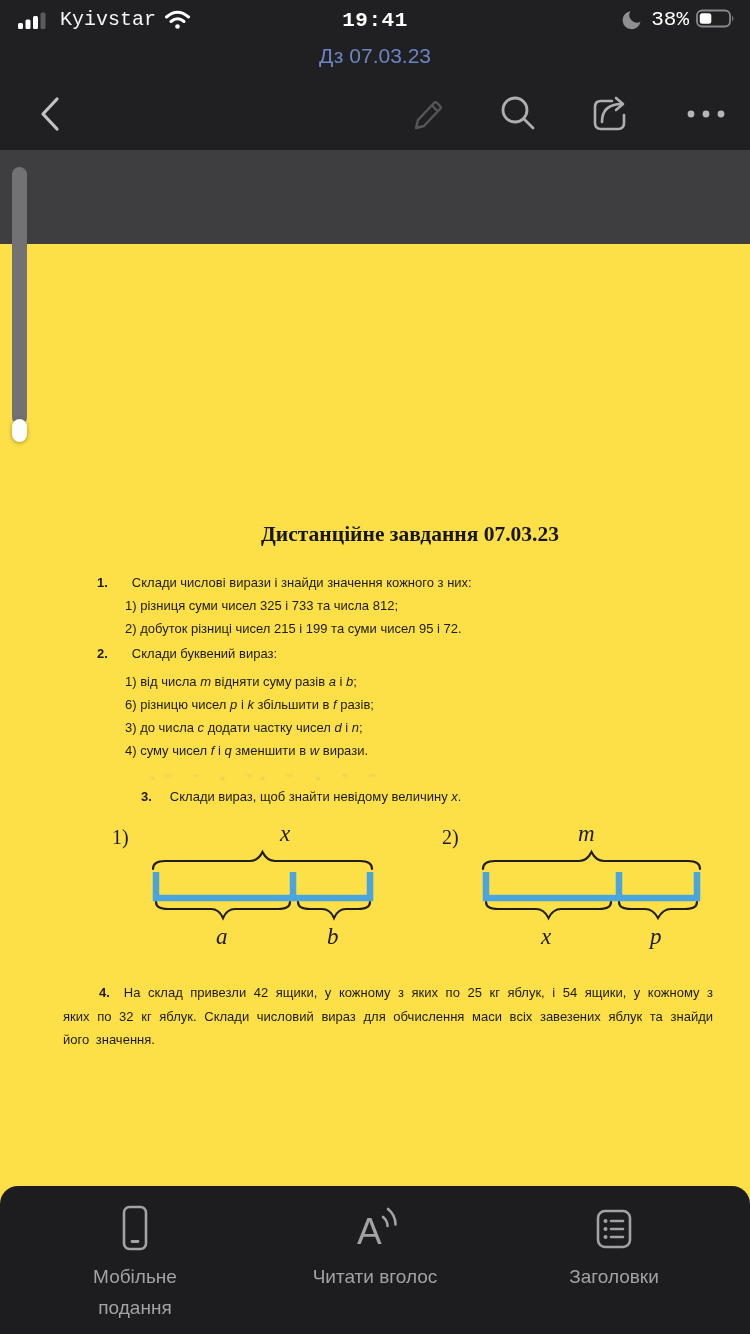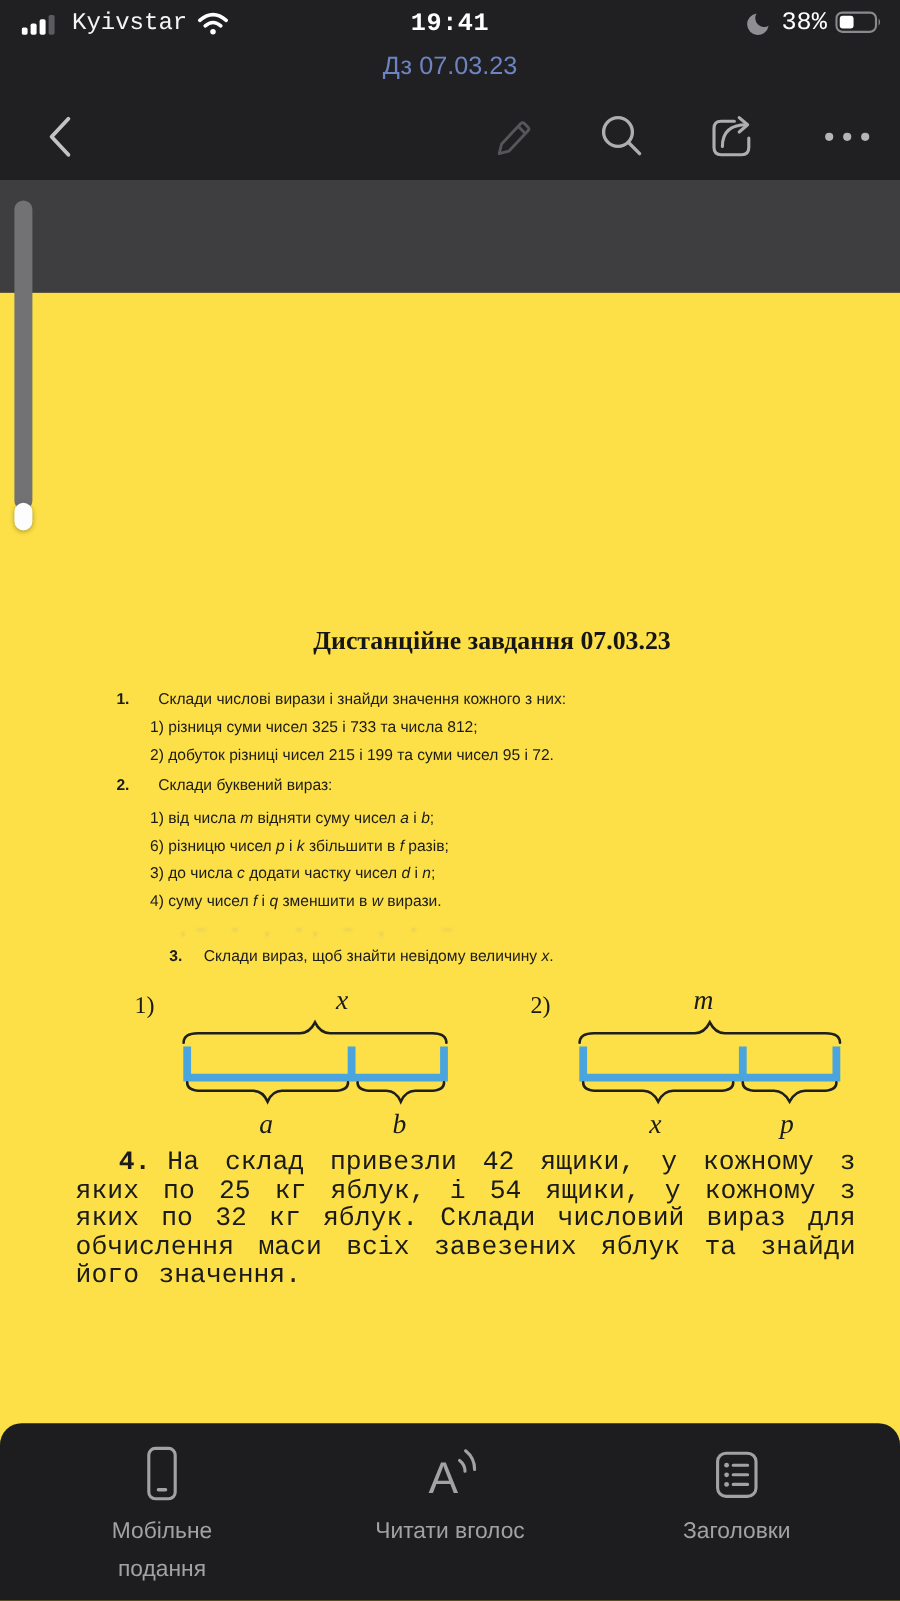--- a/index.html
+++ b/index.html
@@ -34,22 +34,22 @@
   .doc{position:absolute;color:#1b1b1b;font-family:Liberation Sans, sans-serif;
        font-size:13px;line-height:23px;white-space:nowrap;text-align:center;}
   .num{font-weight:bold;margin-right:24px;}
   .num3{font-weight:bold;margin-right:18px;}
   .it{font-style:italic;}
   .doc-heading{position:absolute;left:70px;top:278px;width:680px;text-align:center;
                font-family:"Liberation Serif","DejaVu Serif",serif;font-size:21.5px;font-weight:bold;
                color:#161616;}
   .artifact{position:absolute;left:150px;top:522px;width:460px;color:#9a9a97;font-size:15px;
             letter-spacing:9px;filter:blur(1.2px);opacity:.55;font-family:"Liberation Serif",serif;}
-  .task4{position:absolute;left:63px;top:713px;width:650px;color:#1b1b1b;
-         font-family:Liberation Mono, monospace;font-size:22px;line-height:23.5px;
+  .task4{position:absolute;left:63px;top:737px;width:650px;color:#1b1b1b;
+         font-family:Liberation Sans, sans-serif;font-size:13px;line-height:23.5px;
          text-align:justify;text-indent:36px;word-spacing:3px;}
   .task4 .num{margin-right:14px;}
 
   
   .scroll-thumb{position:absolute;left:12px;top:167px;width:15px;height:258px;border-radius:9px;
                 background:#727274;}
   .scroll-cap{position:absolute;left:12px;top:419px;width:15px;height:23px;border-radius:9px;
               background:#fdfdfd;box-shadow:0 1px 4px rgba(0,0,0,.35);}
 
   
@@ -172,21 +172,21 @@
 
     <div class="doc" style="left:97px;top:327px;">
       <span class="num">1.</span><span>Склади числові вирази і знайди значення кожного з них:</span>
     </div>
     <div class="doc" style="left:125px;top:350px;">1) різниця суми чисел 325 і 733 та числа 812;</div>
     <div class="doc" style="left:125px;top:373px;">2) добуток різниці чисел 215 і 199 та суми чисел 95 і 72.</div>
 
     <div class="doc" style="left:97px;top:398px;">
       <span class="num">2.</span><span>Склади буквений вираз:</span>
     </div>
-    <div class="doc" style="left:125px;top:426px;"><span>1) від числа </span><span class="it">m</span><span> відняти суму чисел </span><span class="it">a</span><span> і </span><span class="it">b</span><span>;</span></div>
+    <div class="doc" style="left:125px;top:426px;"><span>1) від числа </span><span class="it">m</span><span> відняти суму разів </span><span class="it">a</span><span> і </span><span class="it">b</span><span>;</span></div>
     <div class="doc" style="left:125px;top:449px;"><span>6) різницю чисел </span><span class="it">p</span><span> і </span><span class="it">k</span><span> збільшити в </span><span class="it">f</span><span> разів;</span></div>
     <div class="doc" style="left:125px;top:472px;"><span>3) до числа </span><span class="it">c</span><span> додати частку чисел </span><span class="it">d</span><span> і </span><span class="it">n</span><span>;</span></div>
     <div class="doc" style="left:125px;top:495px;"><span>4) суму чисел </span><span class="it">f</span><span> і </span><span class="it">q</span><span> зменшити в </span><span class="it">w</span><span> вирази.</span></div>
 
     <div class="artifact">‚– -  ‚  -, –  ‚ -  –</div>
 
     <div class="doc" style="left:113px;top:541px;margin-left:28px;">
       <span class="num3">3.</span><span><span>Склади вираз, щоб знайти невідому величину </span><span class="it">x</span><span>.</span></span>
     </div>
 

